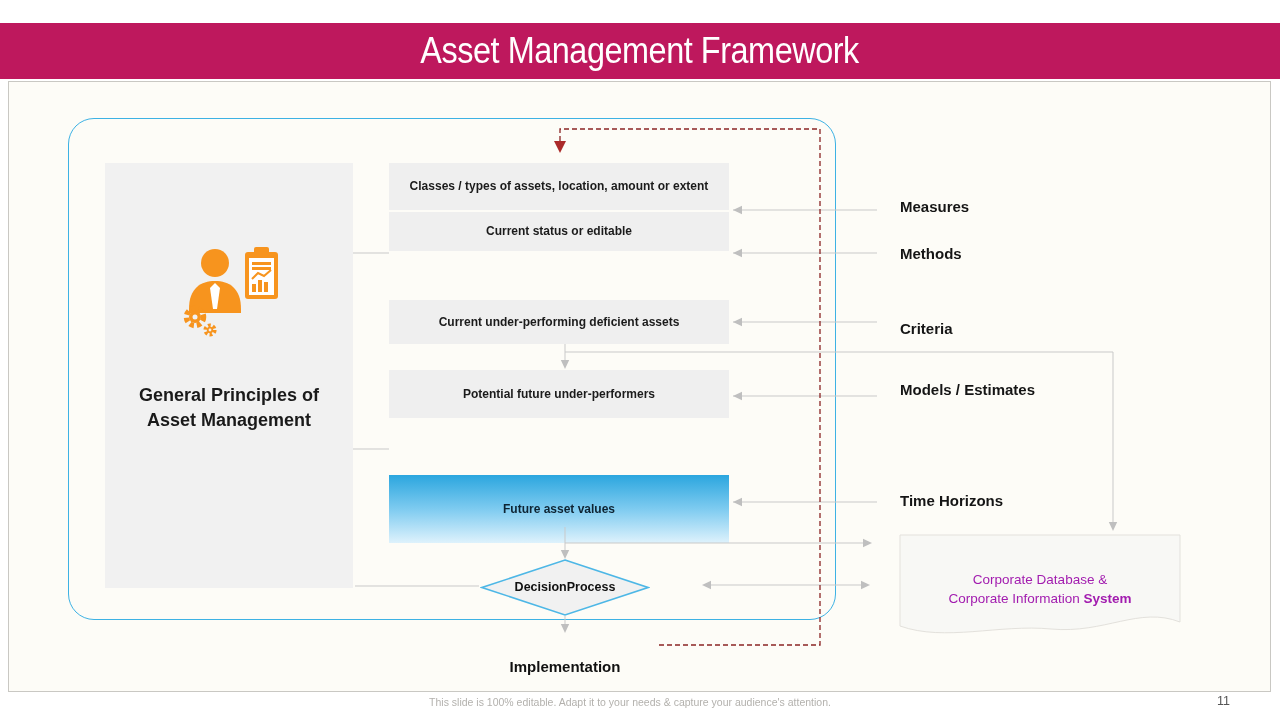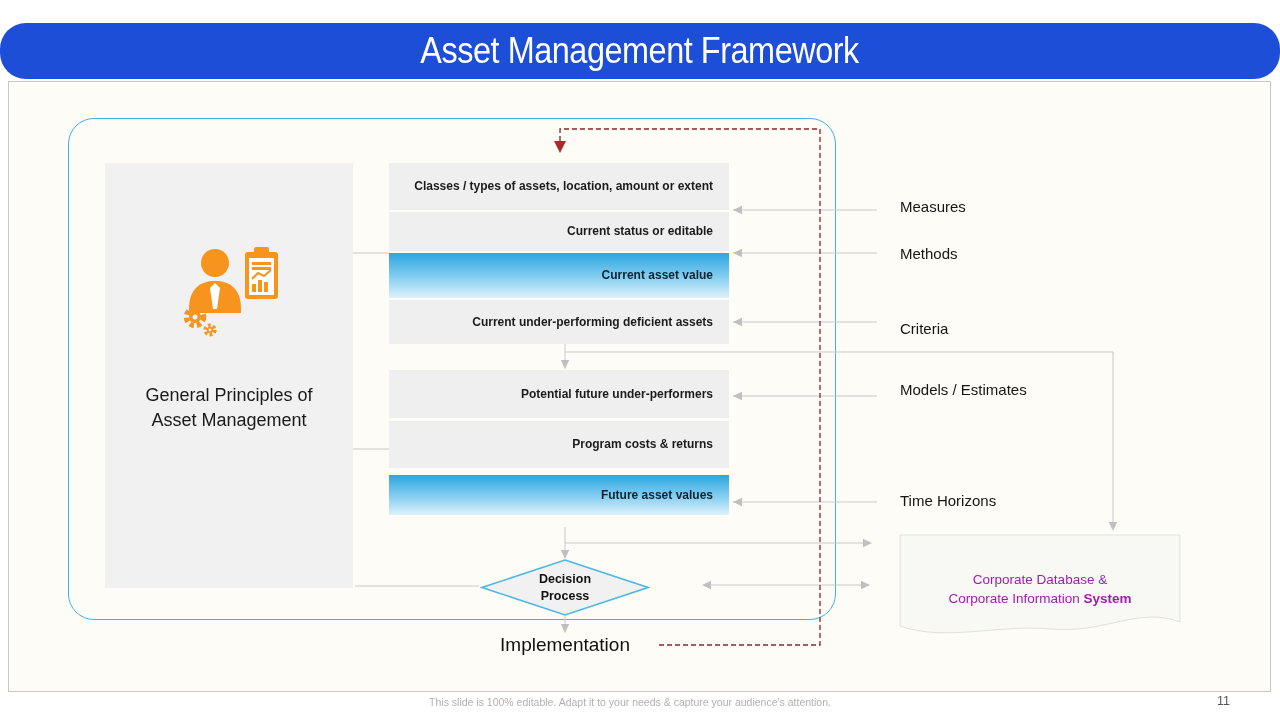--- a/index.html
+++ b/index.html
@@ -1,51 +1,51 @@
 <!DOCTYPE html>
 <html><head>
 <meta charset="utf-8">
 <style>
   html,body{margin:0;padding:0;background:#ffffff;}
   .slide{position:relative;width:1280px;height:720px;background:#ffffff;overflow:hidden;
          font-family:"Liberation Sans", sans-serif;}
   
-  .titlebar{position:absolute;left:0;top:23px;width:1280px;height:56px;background:#1d4ed8;
-            display:flex;align-items:center;justify-content:center;border-radius:26px;}
+  .titlebar{position:absolute;left:0;top:23px;width:1280px;height:56px;background:#be185d;
+            display:flex;align-items:center;justify-content:center;}
   .titlebar .title{color:#ffffff;font-size:36px;font-weight:400;letter-spacing:-.5px;
             display:inline-block;transform:scaleX(.9);white-space:nowrap;}
   
   .frame{position:absolute;left:8px;top:81px;width:1263px;height:611px;background:#fdfcf7;
          border:1px solid #c9c8c3;box-sizing:border-box;}
   
   .outline{position:absolute;left:68px;top:118px;width:768px;height:502px;border:1.5px solid #3db2e4;
            border-radius:26px;box-sizing:border-box;}
   
   .left-panel{position:absolute;left:105px;top:163px;width:248px;height:425px;background:#f1f1f1;}
   .left-panel .icon-wrap{position:absolute;left:50%;top:78px;transform:translateX(-50%);}
   .panel-label{position:absolute;left:0;top:220px;width:100%;text-align:center;
-               font-size:18px;font-weight:normal;color:#1a1a1a;line-height:25px;}
+               font-size:18px;font-weight:bold;color:#1a1a1a;line-height:25px;}
   
   .pbox{position:absolute;left:389px;width:340px;background:#efefef;display:flex;align-items:center;
-        justify-content:flex-end;text-align:center;font-weight:bold;font-size:12px;color:#1b1b1b;
+        justify-content:center;text-align:center;font-weight:bold;font-size:12px;color:#1b1b1b;
         padding:0 16px;box-sizing:border-box;line-height:17px;}
   .pbox.blue{background:linear-gradient(180deg,#2ba6df 0%,#7ecbf0 50%,#def2fc 100%);color:#0e2433;}
   
   .diamond{position:absolute;left:480px;top:559px;width:170px;height:57px;}
-  .diamond .dtext{position:absolute;left:0;top:0;width:100%;height:100%;display:flex;flex-direction:column;
+  .diamond .dtext{position:absolute;left:0;top:0;width:100%;height:100%;display:flex;flex-direction:row;
         align-items:center;justify-content:center;font-size:12.5px;font-weight:bold;color:#111;line-height:17px;}
   
-  .side-label{position:absolute;left:900px;font-size:15px;font-weight:normal;color:#151515;white-space:nowrap;}
+  .side-label{position:absolute;left:900px;font-size:15px;font-weight:bold;color:#151515;white-space:nowrap;}
   
   .db-shape{position:absolute;left:899px;top:534px;width:282px;height:108px;}
   .db-text{position:absolute;left:0;top:36px;width:100%;text-align:center;font-size:13.5px;color:#a21caf;line-height:19px;}
   .db-text .bold{font-weight:bold;}
   
-  .impl-label{position:absolute;left:470px;top:634px;width:190px;text-align:center;
-              font-size:19px;font-weight:normal;color:#111;}
+  .impl-label{position:absolute;left:470px;top:658px;width:190px;text-align:center;
+              font-size:15px;font-weight:bold;color:#111;}
   
   .overlay{position:absolute;left:0;top:0;width:1280px;height:720px;pointer-events:none;z-index:6;}
   
   .footer{position:absolute;left:0;top:696px;width:1260px;text-align:center;font-size:10.5px;color:#b3b1ad;}
   .page-num{position:absolute;right:50px;top:694px;font-size:12.5px;color:#555;}
 </style>
 </head>
 <body>
 
 <div class="slide">
@@ -93,33 +93,27 @@
       <span>Asset Management</span>
     </div>
   </div>
 
   <div class="pbox" style="top:163px;height:47px;">
     <span>Classes / types of assets, location, amount or extent</span>
   </div>
   <div class="pbox" style="top:212px;height:39px;">
     <span>Current status or editable</span>
   </div>
-  <div class="pbox blue" style="top:253px;height:45px;">
-    <span>Current asset value</span>
-  </div>
   <div class="pbox" style="top:300px;height:44px;">
     <span>Current under-performing deficient assets</span>
   </div>
   <div class="pbox" style="top:370px;height:48px;">
     <span>Potential future under-performers</span>
   </div>
-  <div class="pbox" style="top:421px;height:47px;">
-    <span>Program costs &amp; returns</span>
-  </div>
-  <div class="pbox blue" style="top:475px;height:40px;">
+  <div class="pbox blue" style="top:475px;height:68px;">
     <span>Future asset values</span>
   </div>
 
   <div class="diamond">
     <svg width="170" height="57" viewBox="0 0 170 57">
       <polygon points="85,1 168,28.5 85,56 2,28.5" fill="#f1f1f1" stroke="#4db7e6" stroke-width="1.5"></polygon>
     </svg>
     <div class="dtext">
       <span>Decision</span>
       <span>Process</span>

